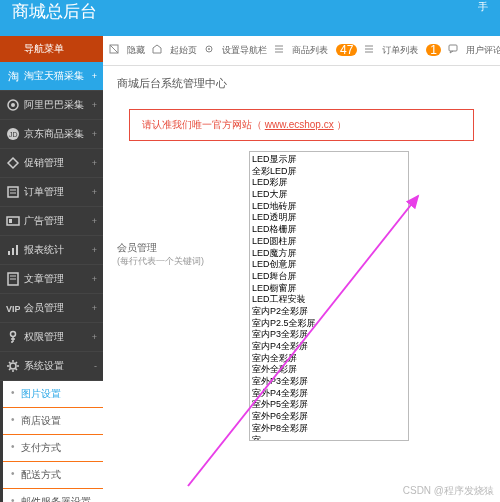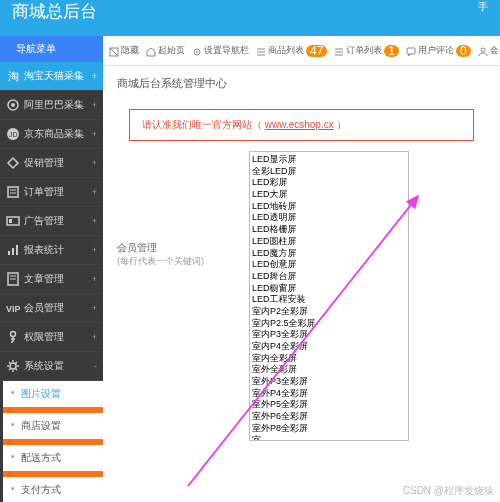--- a/index.html
+++ b/index.html
@@ -1,31 +1,31 @@
 <!DOCTYPE html>
 <html><head>
 <meta charset="utf-8">
 <style>
 *{box-sizing:border-box;margin:0;padding:0;font-family:"Microsoft YaHei",Arial,sans-serif}
 body{background:#fff;width:500px;height:502px;overflow:hidden;position:relative}
 .header{background:#2aa7e7;color:#fff;height:36px;padding:0 12px;display:flex;align-items:flex-start;font-size:17px}
 .wrap{display:flex;height:calc(100% - 36px)}
 .sidebar{width:103px;background:#3a3a3a;color:#ccc;flex-shrink:0;font-size:10px;overflow:hidden}
-.side-title{background:#3b82f6;color:#fff;padding:6px 16px;font-size:10px}
+.side-title{background:#c2410c;color:#fff;padding:6px 24px;font-size:10px}
 .side-item{display:flex;align-items:center;padding:7px 6px;border-bottom:1px solid #444;cursor:pointer;color:#ddd}
 .side-item.active{background:#2aa7e7;color:#fff}
 .side-item .ico{width:14px;height:14px;margin-right:4px;display:inline-flex;align-items:center;justify-content:center}
 .side-item .exp{margin-left:auto;font-size:9px;color:#999}
 .side-item.active .exp{color:#fff}
 .sub-menu{background:#fff;border-left:3px solid #3a3a3a}
-.sub-item{padding:6px 8px 6px 18px;font-size:10px;color:#555;border-bottom:6px solid #f97316;cursor:pointer;position:relative}
+.sub-item{padding:6px 8px 6px 18px;font-size:10px;color:#555;border-bottom:1px solid #f97316;cursor:pointer;position:relative}
 .sub-item::before{content:"•";position:absolute;left:8px;color:#999}
 .main{flex:1;background:#fff;overflow:hidden;position:relative}
 .tabbar{height:30px;border-bottom:1px solid #ddd;display:flex;align-items:center;padding:0 4px;font-size:9px;color:#666;gap:3px;overflow:hidden;white-space:nowrap}
-.tab{display:flex;align-items:flex-end;gap:2px;padding:2px 2px;cursor:pointer}
+.tab{display:flex;align-items:flex-start;gap:8px;padding:2px 2px;cursor:pointer}
 .tab .ti{width:10px;height:10px;display:inline-block}
 .badge{background:#ff8c00;color:#fff;border-radius:7px;padding:0 4px;font-size:12px;min-width:12px;text-align:center;line-height:12px;height:12px}
 .crumb{padding:10px 14px;font-size:11px;color:#555}
 .warn{margin:8px 26px;border:1px solid #e74c3c;background:#fff;padding:8px 12px;font-size:10px;color:#e74c3c}
 .warn a{color:#e74c3c;text-decoration:underline}
 .form-area{margin:10px 14px;display:flex;gap:12px;font-size:10px;color:#666}
 .form-label{width:120px;padding-top:90px}
 .form-label small{display:block;color:#999;font-size:9px}
 textarea.keywords{width:160px;height:290px;border:1px solid #bbb;font-size:9px;padding:2px;resize:none;font-family:inherit;line-height:1.3}
 .arrow{position:absolute;pointer-events:none}
@@ -151,22 +151,22 @@
               <path d="M7 1v2M7 11v2M1 7h2M11 7h2M3 3l1.4 1.4M9.6 9.6L11 11M11 3l-1.4 1.4M4.4 9.6L3 11" stroke="#ccc" stroke-width="1.5"></path>
             </svg>
           </span>
           <span>系统设置</span>
           <span class="exp">-</span>
         </div>
       </div>
     <div class="sub-menu" id="sub-items">
         <div class="sub-item" style="color: rgb(42, 167, 231);">图片设置</div>
         <div class="sub-item">商店设置</div>
+        <div class="sub-item">支付方式</div>
         <div class="sub-item">配送方式</div>
-        <div class="sub-item">支付方式</div>
         <div class="sub-item">邮件服务器设置</div>
       </div>
   </div>
 
   <div class="main">
     <div class="tabbar" id="tabbar">
         <div class="tab">
           <span class="ti">
             <svg width="10" height="10" viewBox="0 0 10 10">
               <rect x="1" y="1" width="8" height="8" fill="none" stroke="#888"></rect>

